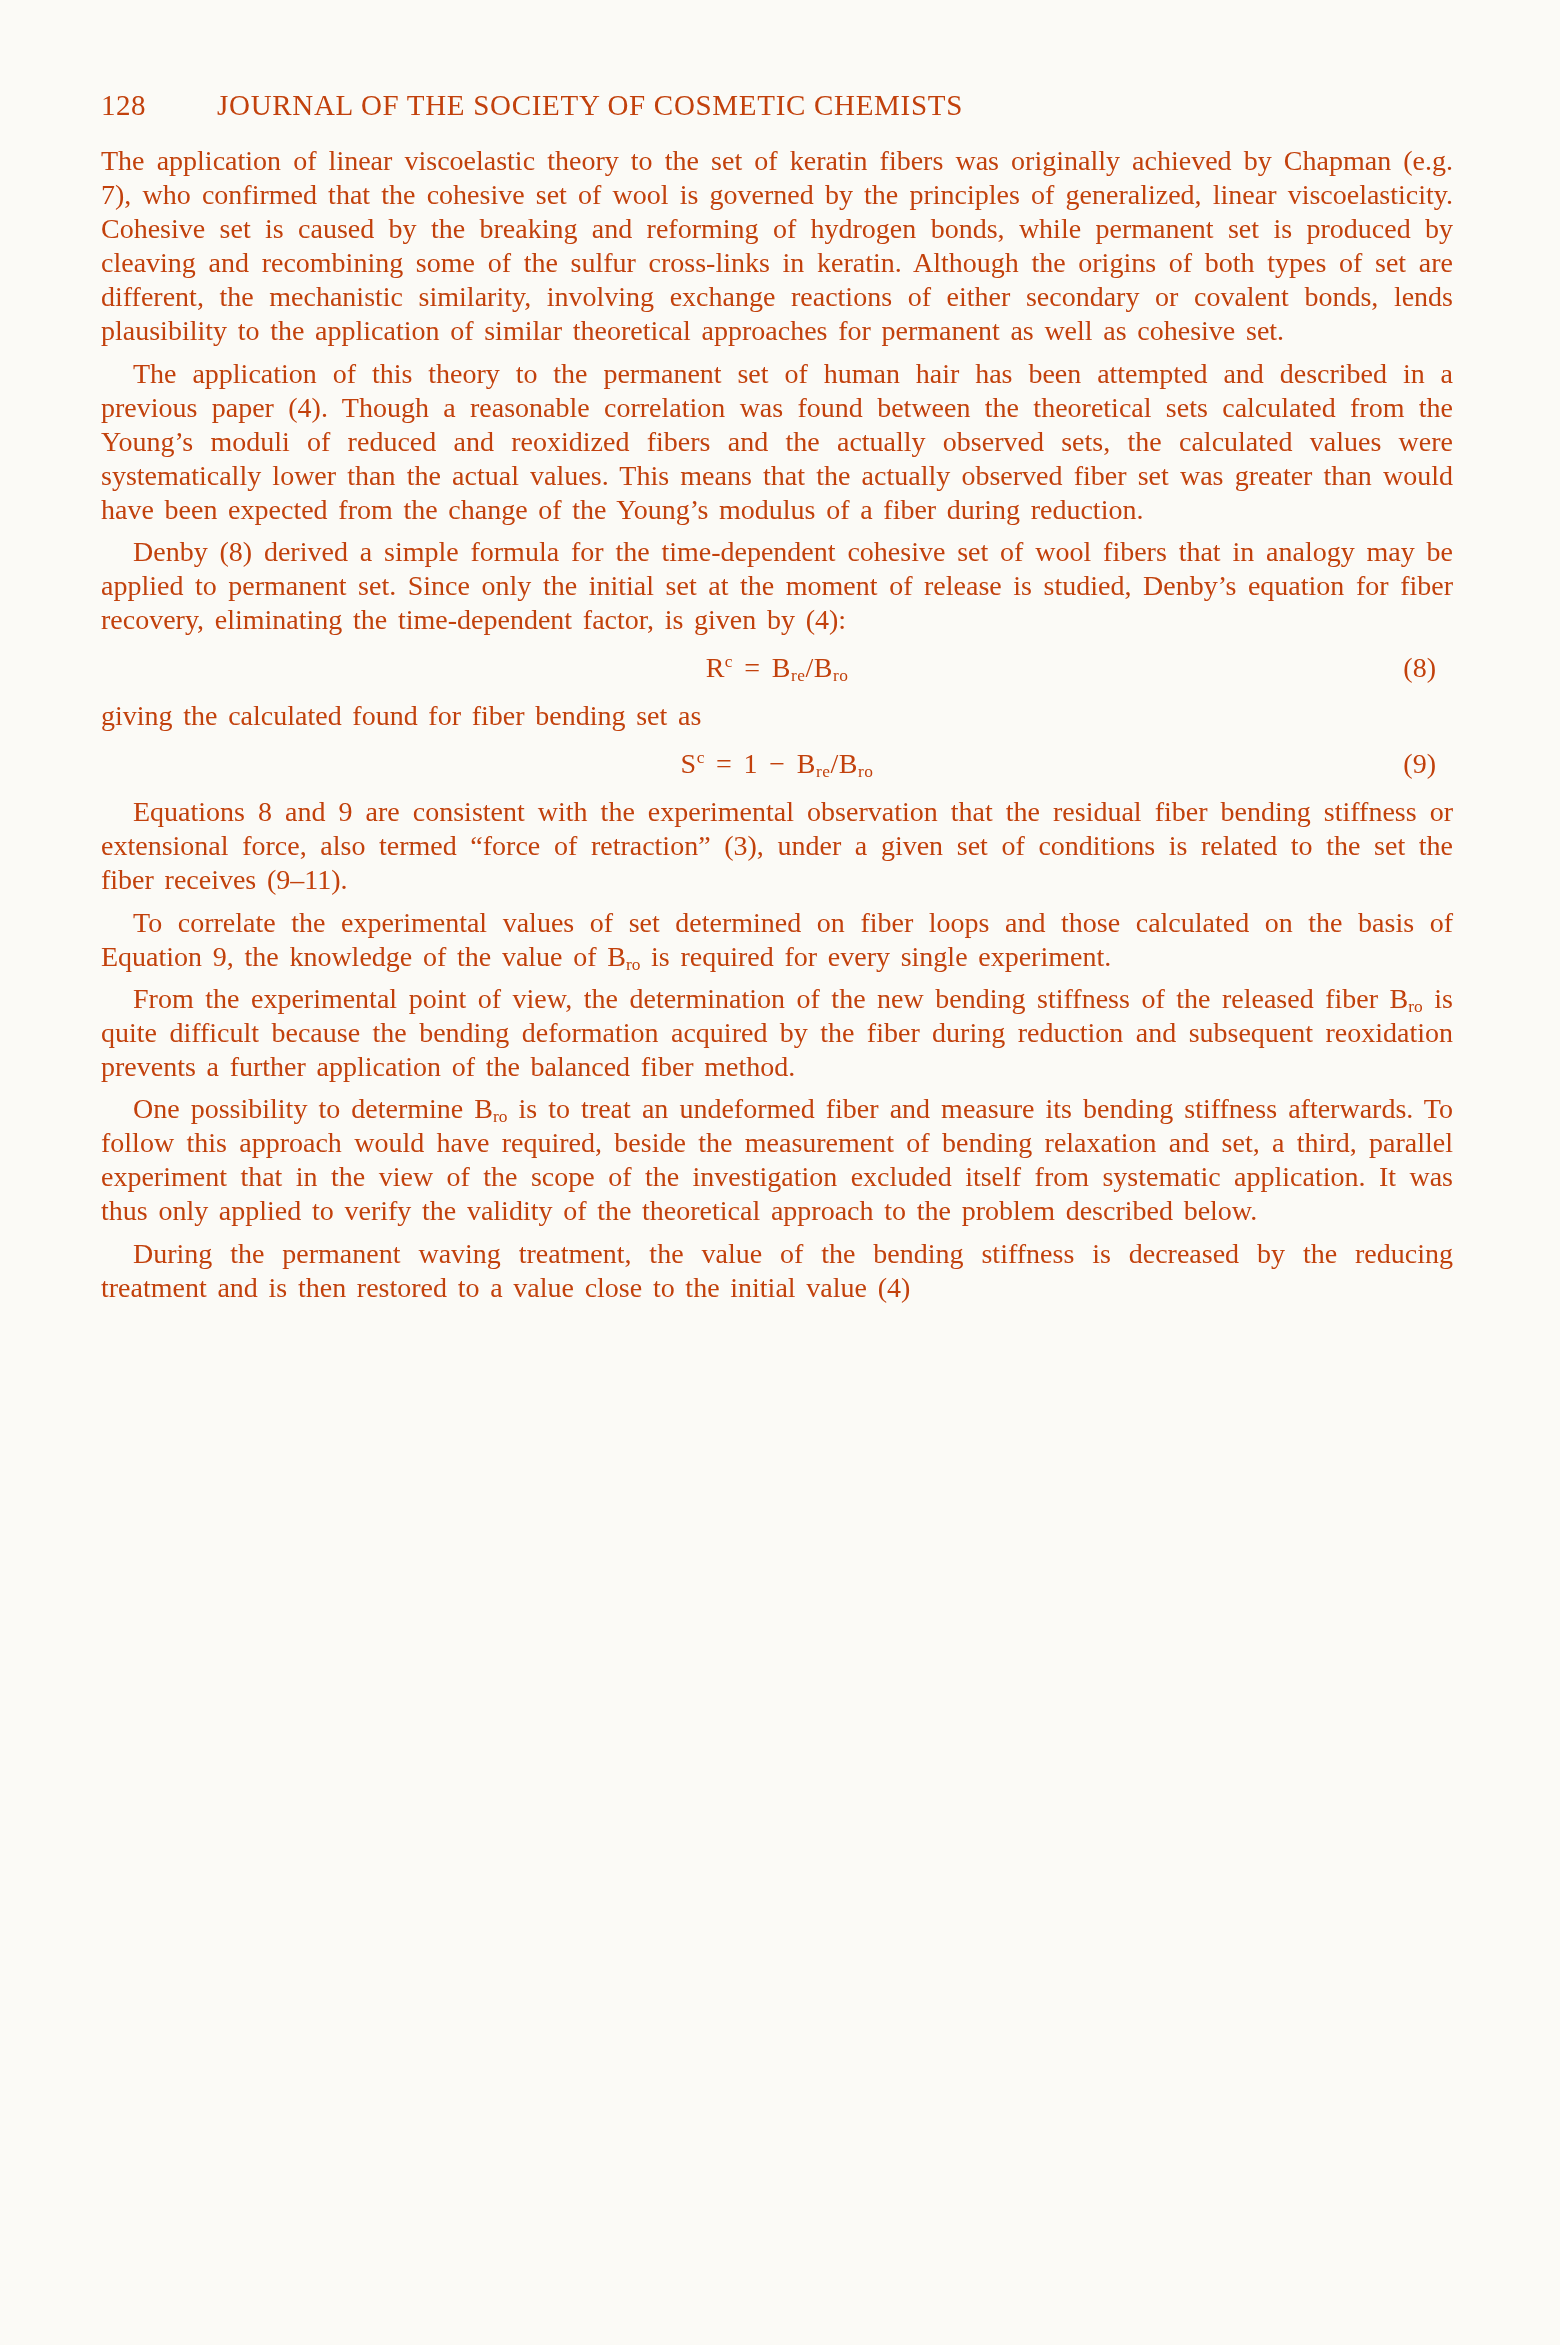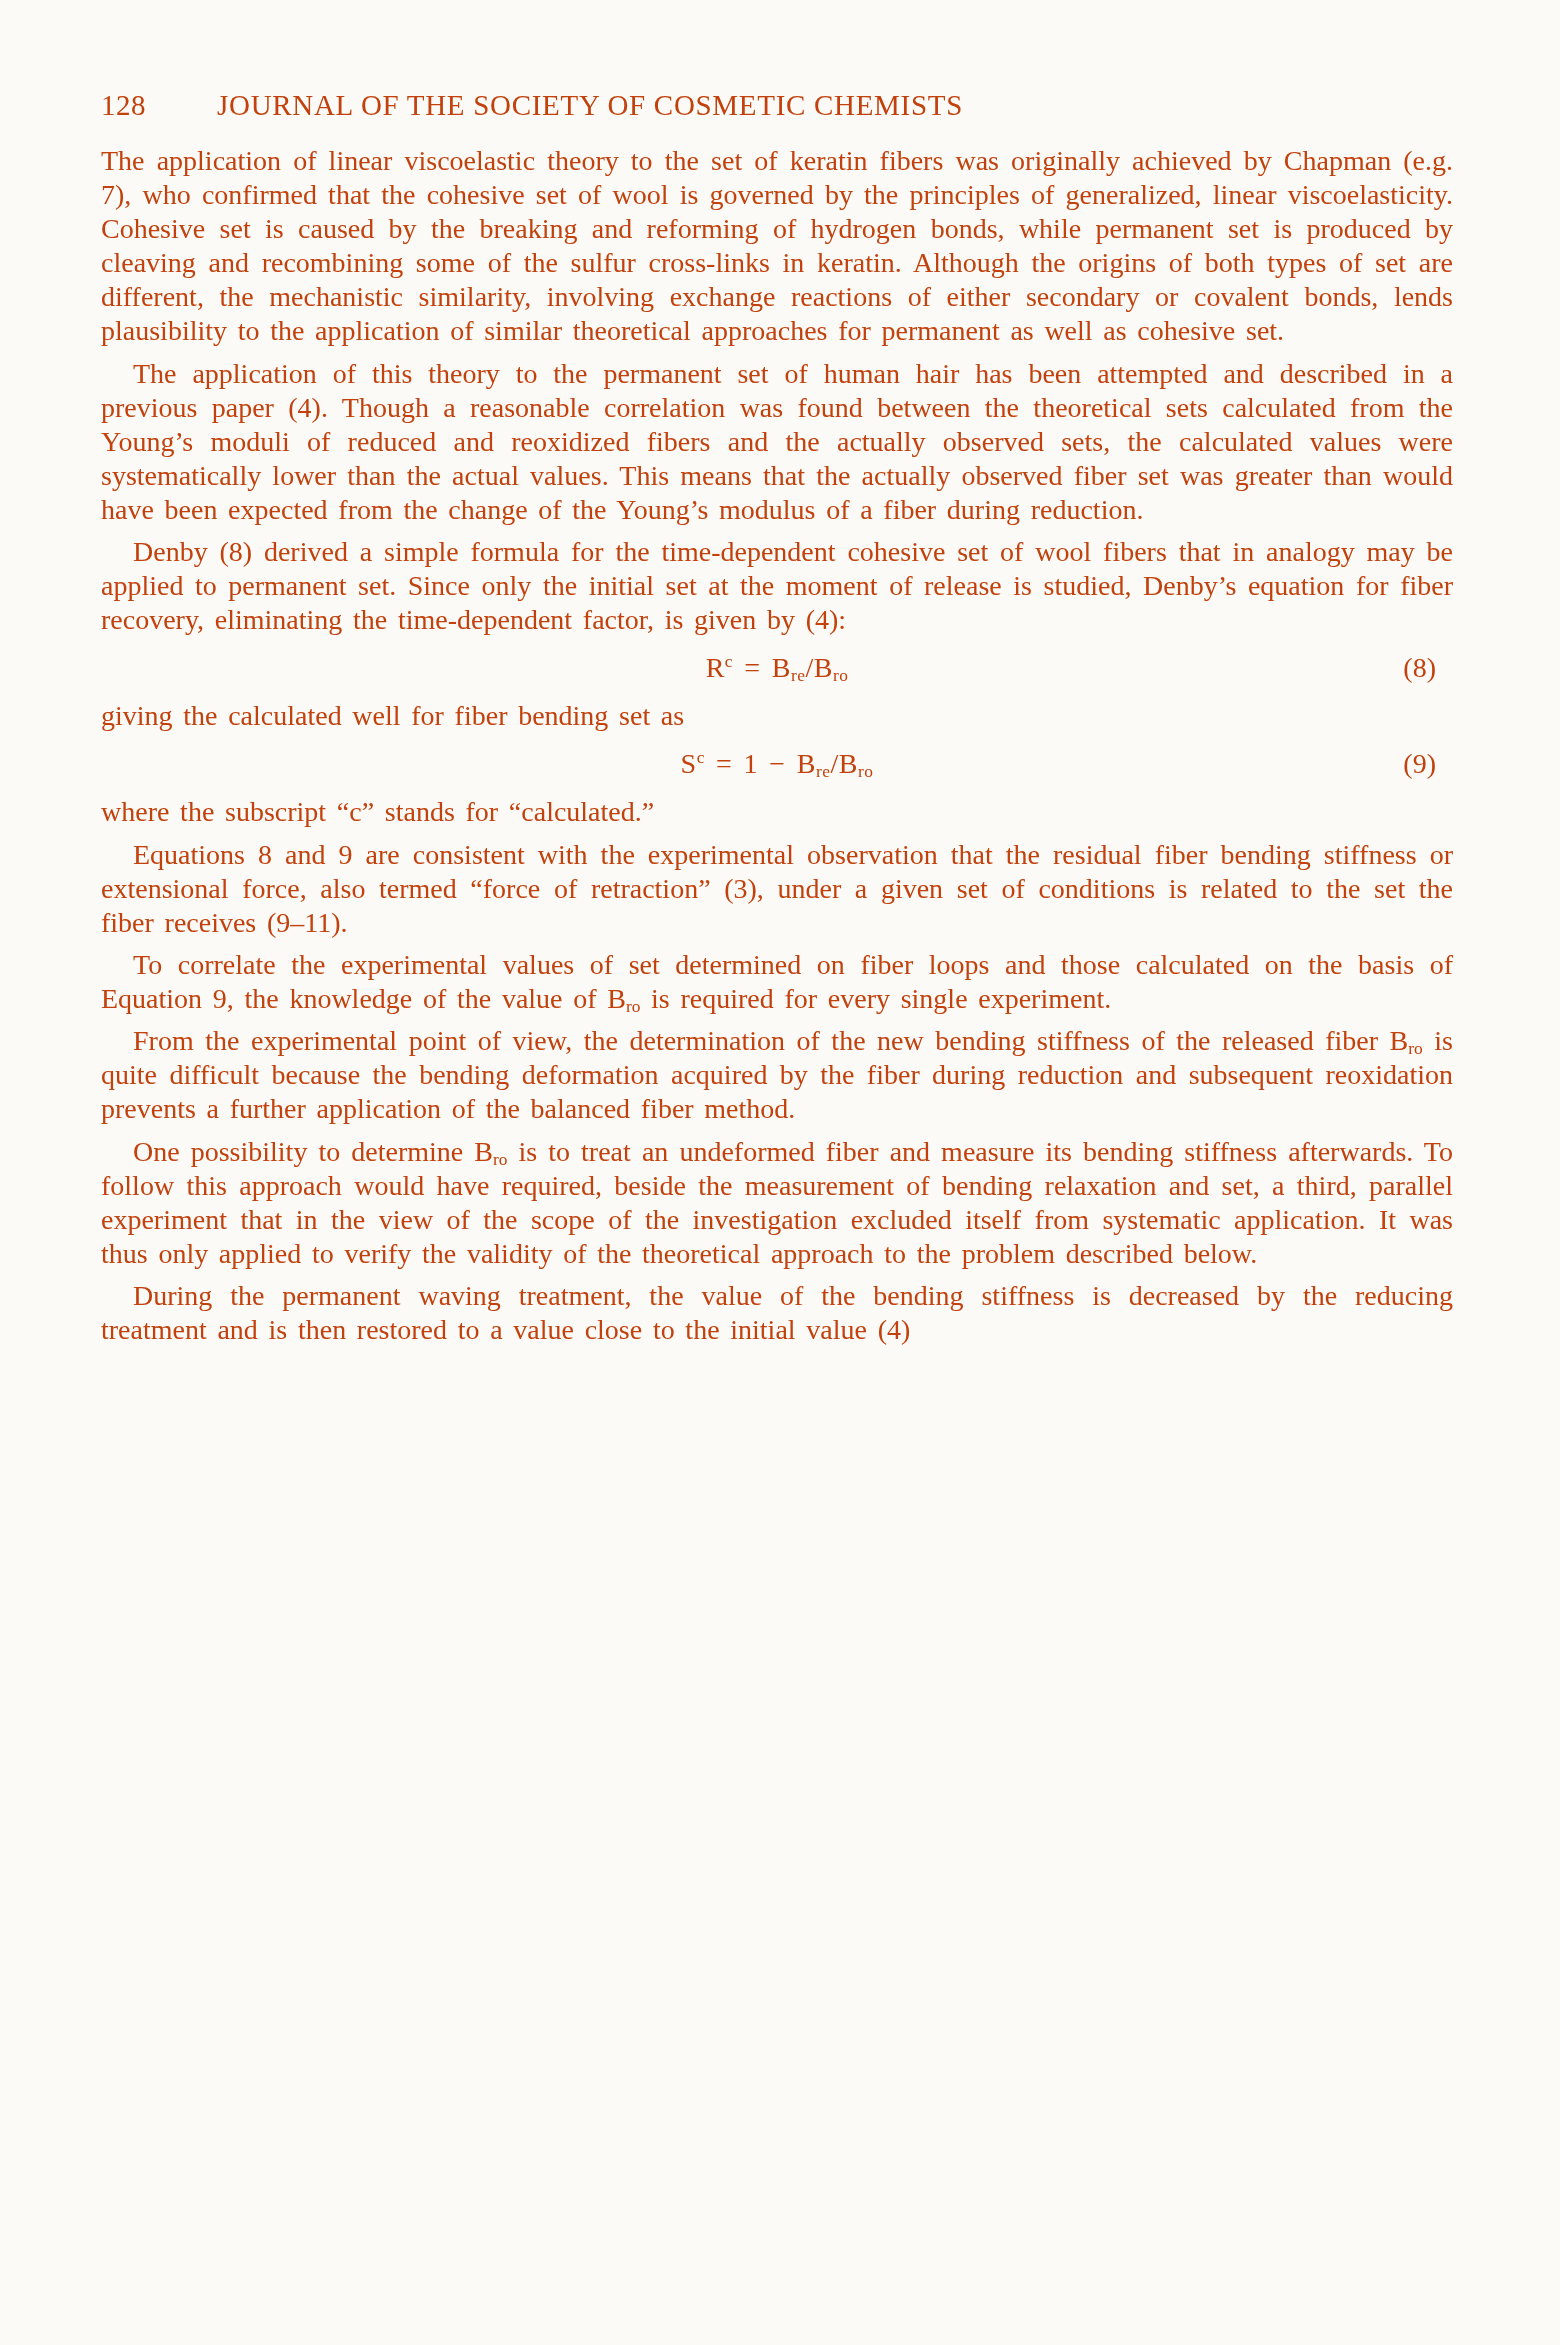--- a/index.html
+++ b/index.html
@@ -85,23 +85,22 @@
     <span class="page-number">128</span>
     <span class="journal-title">JOURNAL OF THE SOCIETY OF COSMETIC CHEMISTS</span>
   </div>
 
 
   <div class="doc-body">
       <p class="para">The application of linear viscoelastic theory to the set of keratin fibers was originally achieved by Chapman (e.g. 7), who confirmed that the cohesive set of wool is governed by the principles of generalized, linear viscoelasticity. Cohesive set is caused by the breaking and reforming of hydrogen bonds, while permanent set is produced by cleaving and recombining some of the sulfur cross-links in keratin. Although the origins of both types of set are different, the mechanistic similarity, involving exchange reactions of either secondary or covalent bonds, lends plausibility to the application of similar theoretical approaches for permanent as well as cohesive set.</p>
       <p class="para indent">The application of this theory to the permanent set of human hair has been attempted and described in a previous paper (4). Though a reasonable correlation was found between the theoretical sets calculated from the Young’s moduli of reduced and reoxidized fibers and the actually observed sets, the calculated values were systematically lower than the actual values. This means that the actually observed fiber set was greater than would have been expected from the change of the Young’s modulus of a fiber during reduction.</p>
       <p class="para indent tight">Denby (8) derived a simple formula for the time-dependent cohesive set of wool fibers that in analogy may be applied to permanent set. Since only the initial set at the moment of release is studied, Denby’s equation for fiber recovery, eliminating the time-dependent factor, is given by (4):</p>
       <div class="equation"><span class="eq-body">R<sup>c</sup> = B<sub>re</sub>/B<sub>ro</sub></span><span class="eq-number">(8)</span></div>
-      <p class="para tight">giving the calculated well for fiber bending set as</p>
+      <p class="para tight">giving the calculated found for fiber bending set as</p>
       <div class="equation"><span class="eq-body">S<sup>c</sup> = 1 − B<sub>re</sub>/B<sub>ro</sub></span><span class="eq-number">(9)</span></div>
-      <p class="para">where the subscript “c” stands for “calculated.”</p>
       <p class="para indent">Equations 8 and 9 are consistent with the experimental observation that the residual fiber bending stiffness or extensional force, also termed “force of retraction” (3), under a given set of conditions is related to the set the fiber receives (9–11).</p>
       <p class="para indent">To correlate the experimental values of set determined on fiber loops and those calculated on the basis of Equation 9, the knowledge of the value of B<sub>ro</sub> is required for every single experiment.</p>
       <p class="para indent">From the experimental point of view, the determination of the new bending stiffness of the released fiber B<sub>ro</sub> is quite difficult because the bending deformation acquired by the fiber during reduction and subsequent reoxidation prevents a further application of the balanced fiber method.</p>
       <p class="para indent">One possibility to determine B<sub>ro</sub> is to treat an undeformed fiber and measure its bending stiffness afterwards. To follow this approach would have required, beside the measurement of bending relaxation and set, a third, parallel experiment that in the view of the scope of the investigation excluded itself from systematic application. It was thus only applied to verify the validity of the theoretical approach to the problem described below.</p>
       <p class="para indent">During the permanent waving treatment, the value of the bending stiffness is decreased by the reducing treatment and is then restored to a value close to the initial value (4)</p>
     </div>
 
 </div>
 
 

